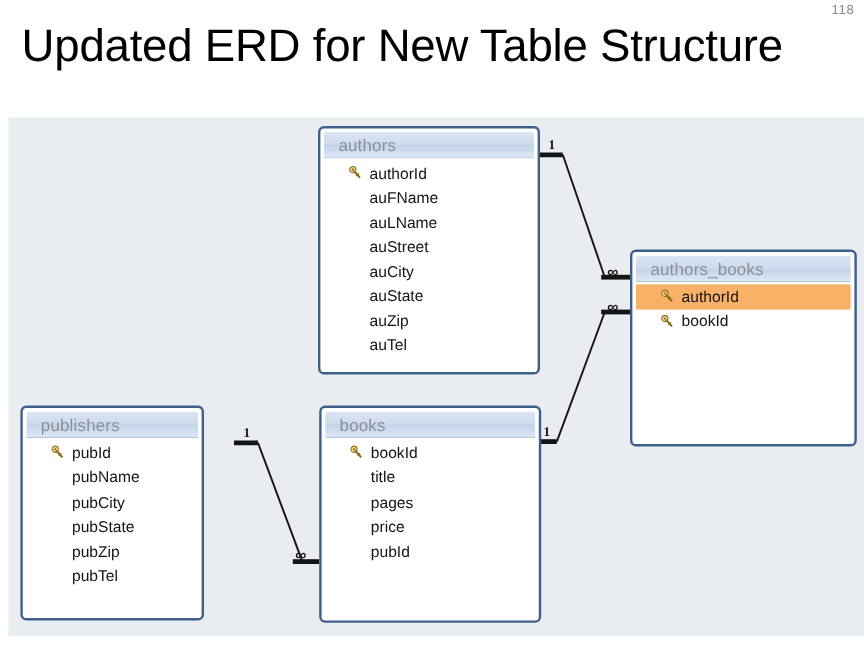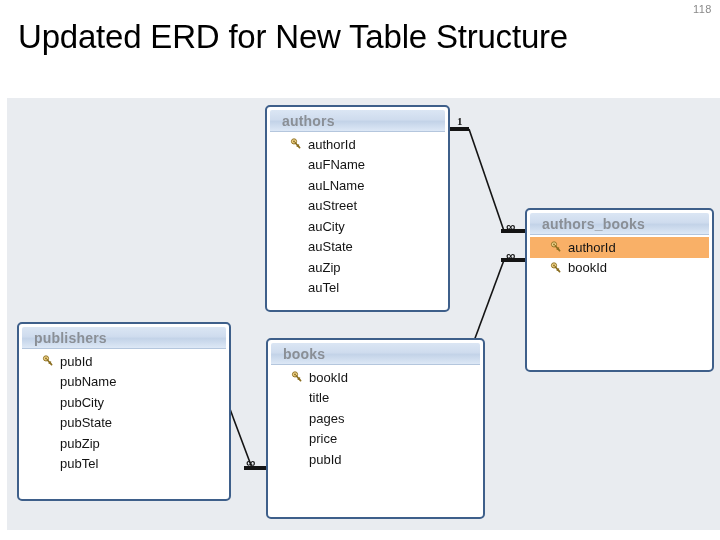--- a/index.html
+++ b/index.html
@@ -13,21 +13,21 @@
 
   .page-number {
     position: absolute; top: 3px; right: 8px;
     font-size: 11px; color: #8a8a8a;
     font-family: "Liberation Sans", sans-serif;
     letter-spacing: 0.5px;
   }
 
   .slide-title {
     position: absolute; left: 18px; top: 18px; width: 690px;
-    font-size: 33px; font-weight: 400; color: #000000;
+    font-size: 38px; font-weight: 400; color: #000000;
     font-family: "Liberation Sans", sans-serif;
     letter-spacing: -0.2px; white-space: nowrap;
   }
 
   
   .erd-canvas {
     position: absolute; left: 7px; top: 98px;
     width: 713px; height: 432px;
     background: #e9ecf0;
   }
@@ -47,21 +47,20 @@
     border-radius: 3px;
     background: #ffffff;
     overflow: hidden;
   }
   .tbl-header {
     height: 22px;
     background: linear-gradient(to bottom, #dbe6f4 0%, #cfdcee 45%, #c3d3e8 55%, #dde8f6 100%);
     border-bottom: 1px solid #b4c6dd;
     display: flex; align-items: center;
     padding-left: 12px;
-    font-weight: bold;
   }
   .tbl-title {
     font-size: 14px; color: #8a8f96;
     font-family: "Liberation Sans", sans-serif;
     letter-spacing: 0.2px;
   }
   .tbl-body { padding: 2px 0 0 0; background: #ffffff; }
   .fld {
     height: 20.5px;
     display: flex; align-items: center;
@@ -248,21 +247,21 @@
                   <path d="M5.4 5.0 L9.6 9.6" stroke="#8a6d1f" stroke-width="1.7" fill="none" stroke-linecap="round"></path>
                   <path d="M7.2 8.2 L8.6 6.9" stroke="#8a6d1f" stroke-width="1.3" stroke-linecap="round"></path>
                 </svg>
               </span>
               <span class="fld-name">bookId</span>
             </div>
           </div>
       </div>
     </div>
 
-    <div class="tbl" id="tbl-publishers" style="left:10px; top:224px; width:214px; height:179px;">
+    <div class="tbl" id="tbl-publishers" style="left:10px; top:240px; width:153px; height:179px;">
       <div class="tbl-inner">
         <div class="tbl-header">
           <span class="tbl-title">publishers</span>
         </div>
         <div class="tbl-body">
             <div class="fld">
               <span class="key-slot">
                 <svg width="12" height="12" viewBox="0 0 12 12">
                   <circle cx="4" cy="3.4" r="2.6" fill="#f0d38a" stroke="#8a6d1f" stroke-width="0.9"></circle>
                   <circle cx="4" cy="3.4" r="0.9" fill="#8a6d1f"></circle>
@@ -324,21 +323,21 @@
                   <path d="M5.4 5.0 L9.6 9.6" stroke="#8a6d1f" stroke-width="1.7" fill="none" stroke-linecap="round"></path>
                   <path d="M7.2 8.2 L8.6 6.9" stroke="#8a6d1f" stroke-width="1.3" stroke-linecap="round"></path>
                 </svg>
               </span>
               <span class="fld-name">pubTel</span>
             </div>
           </div>
       </div>
     </div>
 
-    <div class="tbl" id="tbl-books" style="left:259px; top:240px; width:219px; height:181px;">
+    <div class="tbl" id="tbl-books" style="left:259px; top:240px; width:185px; height:181px;">
       <div class="tbl-inner">
         <div class="tbl-header">
           <span class="tbl-title">books</span>
         </div>
         <div class="tbl-body">
             <div class="fld">
               <span class="key-slot">
                 <svg width="12" height="12" viewBox="0 0 12 12">
                   <circle cx="4" cy="3.4" r="2.6" fill="#f0d38a" stroke="#8a6d1f" stroke-width="0.9"></circle>
                   <circle cx="4" cy="3.4" r="0.9" fill="#8a6d1f"></circle>

